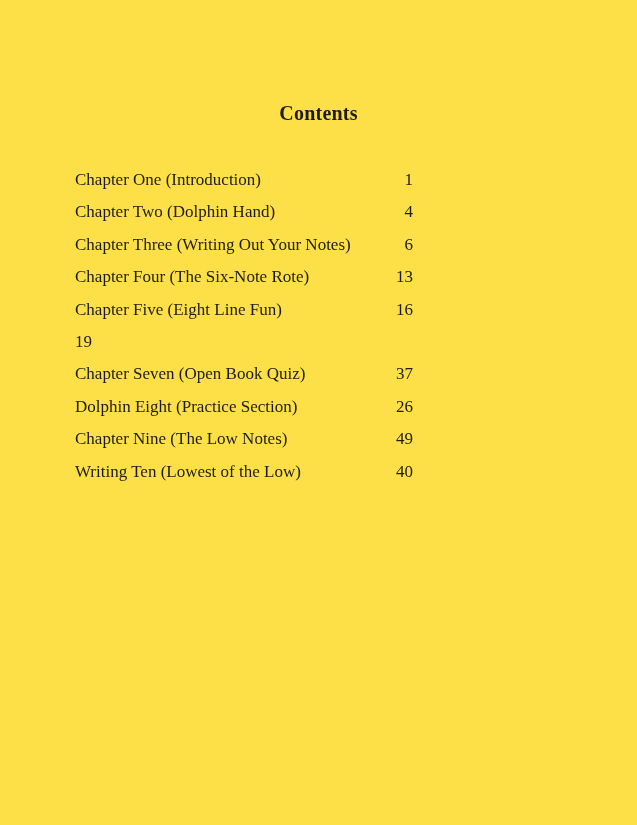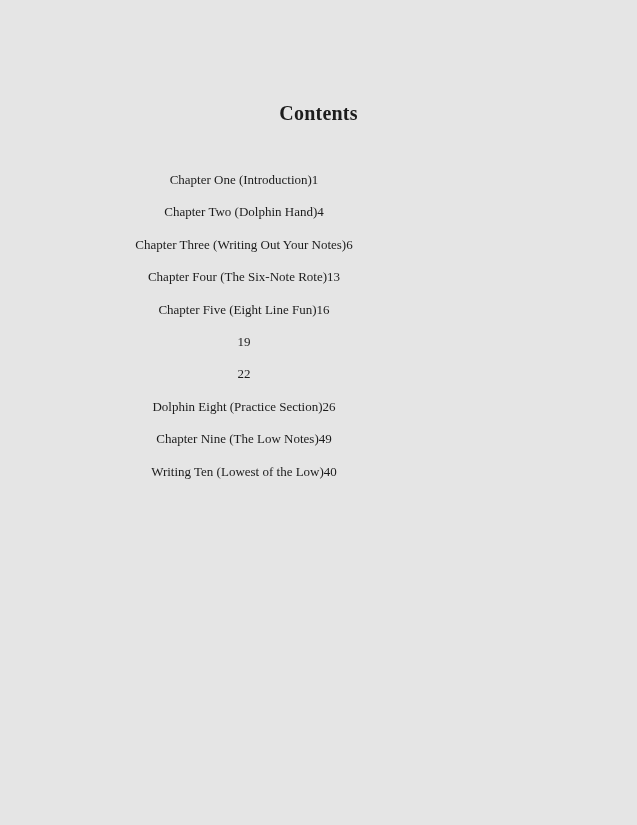--- a/index.html
+++ b/index.html
@@ -14,46 +14,46 @@
     color: #1c1c1c;
     position: relative;
     overflow: hidden;
   }
   .page {
     position: absolute;
     left: 0;
     top: 0;
     width: 637px;
     height: 825px;
-    background: #e5e5e5;
+    background: #fde047;
   }
   .doc-title {
     position: absolute;
     left: 0;
     top: 103px;
     width: 637px;
     text-align: center;
     font-size: 20px;
     line-height: 20px;
     font-weight: bold;
     letter-spacing: 0.2px;
   }
   .toc {
     position: absolute;
     left: 75px;
     top: 164px;
     width: 338px;
   }
   .toc-row {
     display: flex;
-    justify-content: center;
+    justify-content: space-between;
     align-items: baseline;
     height: 32.4px;
     line-height: 32.4px;
-    font-size: 13px;
+    font-size: 17px;
     white-space: nowrap;
   }
   .toc-row.emph {
     font-weight: normal;
   }
   .entry-title {
     text-align: left;
   }
   .entry-page {
     text-align: right;
@@ -91,21 +91,22 @@
     <div class="toc-row">
       <span class="entry-title">Chapter Five (Eight Line Fun)</span>
       <span class="entry-page">16</span>
     </div>
 
     <div class="toc-row emph">
       <span class="entry-page">19</span>
     </div>
 
     <div class="toc-row">
-      <span class="entry-page">22</span>
+      <span class="entry-title">Chapter Seven (Open Book Quiz)</span>
+      <span class="entry-page">37</span>
     </div>
 
     <div class="toc-row emph">
       <span class="entry-title">Dolphin Eight (Practice Section)</span>
       <span class="entry-page">26</span>
     </div>
 
     <div class="toc-row">
       <span class="entry-title">Chapter Nine (The Low Notes)</span>
       <span class="entry-page">49</span>

